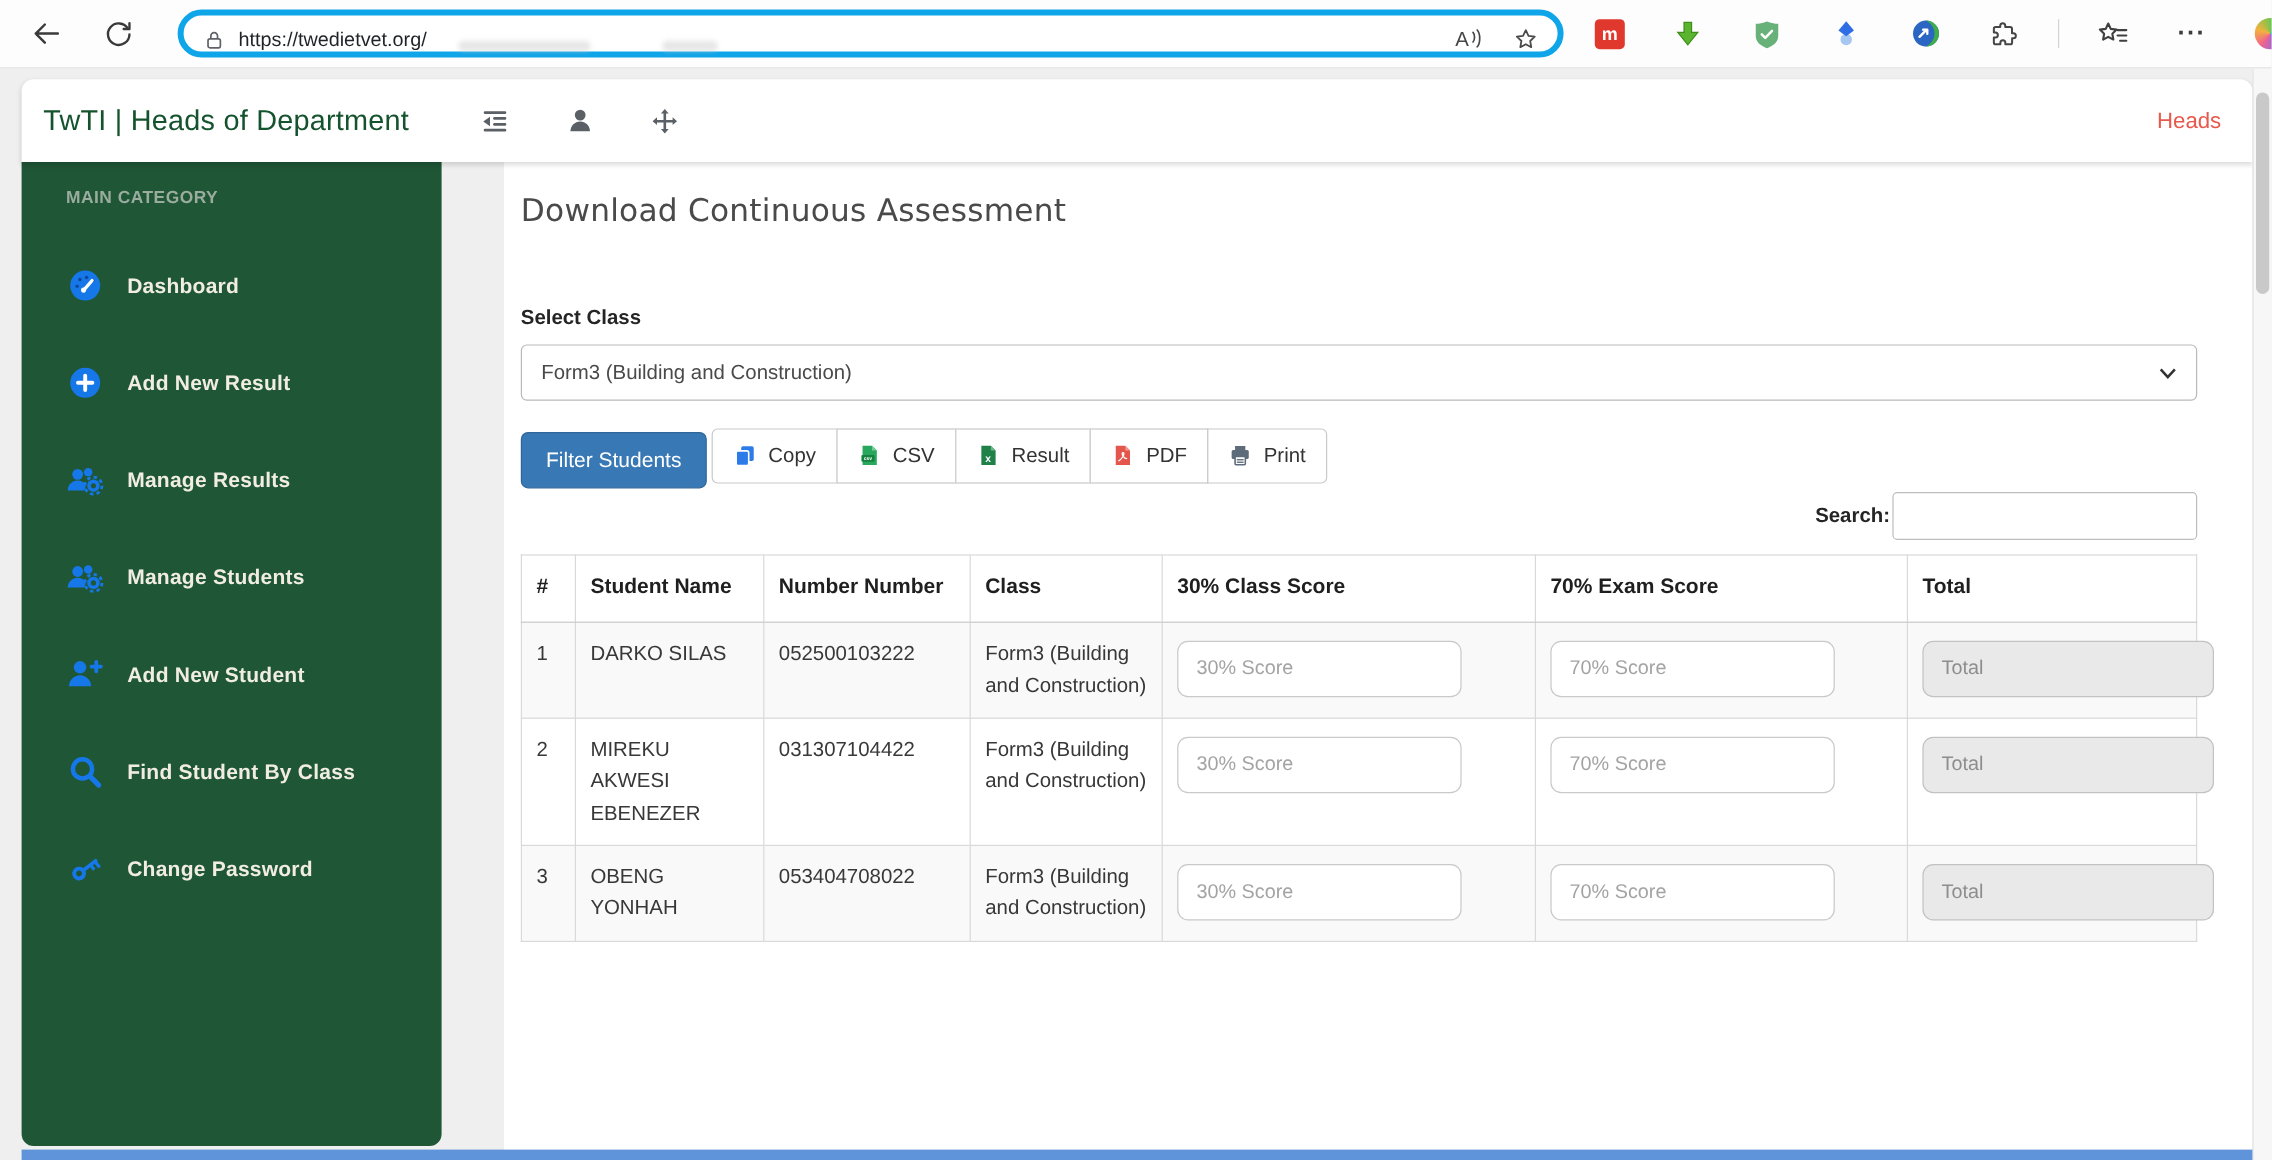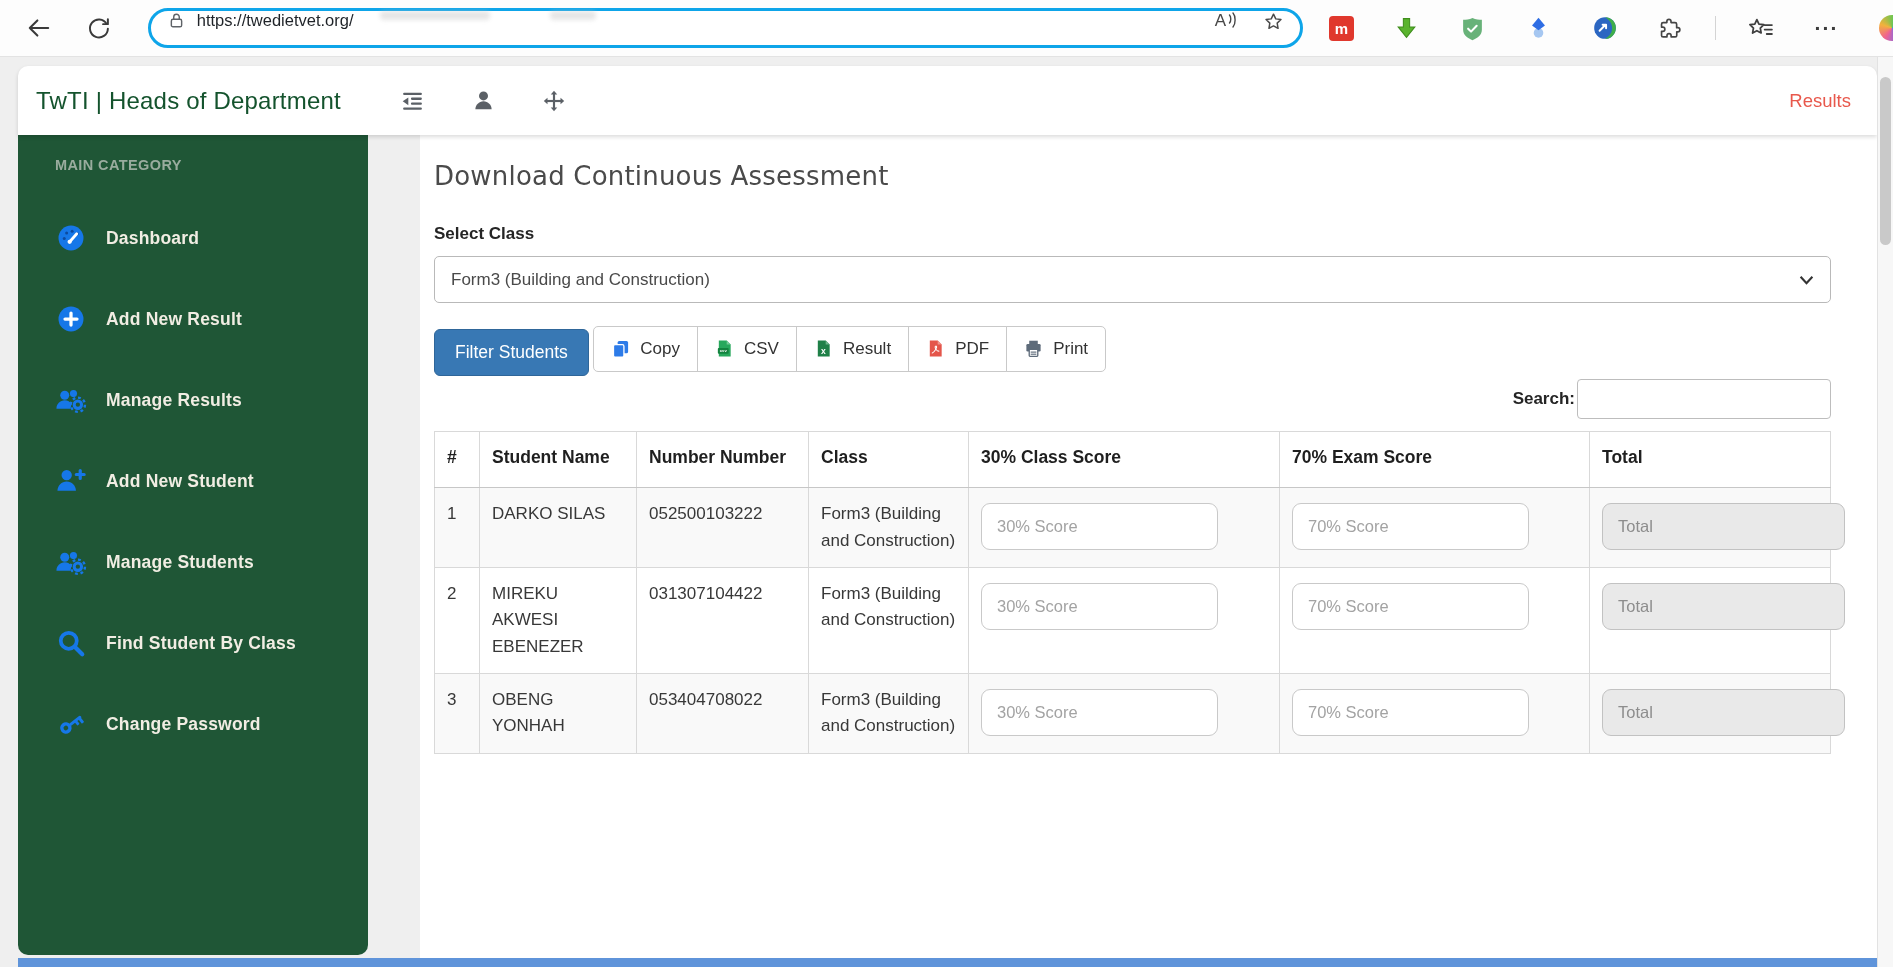--- a/index.html
+++ b/index.html
@@ -16,22 +16,22 @@
     position:absolute; top:0; left:0; right:0; height:57px;
     background:#fdfdfd; border-bottom:1px solid #e3e3e3;
     display:flex; align-items:center; z-index:10;
   }
   .chrome-btn{ background:none; border:none; cursor:pointer; width:34px; height:34px;
     display:flex; align-items:center; justify-content:center; }
   .chrome-btn.back{ margin-left:22px; }
   .chrome-btn.reload{ margin-left:26px; }
   .address-bar{
     margin-left:32px; width:1160px; height:40px; background:#fff;
-    border:3px solid #0ea5e9; border-radius:21px;
-    display:flex; align-items:flex-start; padding:0 16px;
+    border:5px solid #0ea5e9; border-radius:21px;
+    display:flex; align-items:flex-end; padding:0 16px;
   }
   .address-bar .url{ margin-left:11px; font-size:16.5px; color:#1f2328; white-space:nowrap; }
   .redact{ display:inline-block; height:9px; border-radius:4px; background:#c9c9c9;
     opacity:.45; filter:blur(2px); }
   .redact.r1{ width:110px; margin-left:26px; }
   .redact.r2{ width:46px; margin-left:60px; }
   .flex-sp{ flex:1; }
   .ra{ display:flex; align-items:flex-start; gap:2px; color:#474747; font-size:17px;
     font-weight:400; margin-right:26px; cursor:pointer; }
   .star-btn{ cursor:pointer; display:flex; align-items:center; }
@@ -70,21 +70,21 @@
   .sb-icon{ width:32px; height:32px; display:flex; align-items:center; justify-content:center; flex:0 0 auto; }
   .sb-label{ color:#f1ede3; font-size:17.5px; font-weight:600; letter-spacing:.2px; }
 
   
   .main{
     position:absolute; left:420px; top:135px; right:16px; bottom:0;
     background:#fff; padding:26px 46px 0 14px; overflow:hidden; z-index:1;
   }
   .page-title{ font-family:"DejaVu Sans", sans-serif; font-size:26px; font-weight:500;
     color:#4a4a4a; letter-spacing:.2px; }
-  .field-label{ margin-top:33px; font-size:17px; font-weight:bold; color:#252525; }
+  .field-label{ margin-top:64px; font-size:17px; font-weight:bold; color:#252525; }
   .select-box{
     margin-top:12px; height:47px; border:1px solid #b9b9b9; border-radius:5px;
     display:flex; align-items:center; justify-content:space-between;
     padding:0 16px; cursor:pointer; background:#fff;
   }
   .select-value{ font-size:17px; color:#4a4a4a; }
   .filter-btn{
     margin-top:26px; background:#3878b4; border:1px solid #2f6699; color:#fff;
     font-size:17.5px; font-family:inherit; padding:12px 20px; border-radius:6px; cursor:pointer;
   }
@@ -230,21 +230,21 @@
       <svg width="26" height="26" viewBox="0 0 24 24" fill="#5b6066">
           <path d="M12 2.6 15 6H9z"></path>
           <path d="M12 21.4 9 18h6z"></path>
           <path d="M2.6 12 6 9v6z"></path>
           <path d="M21.4 12 18 15V9z"></path>
           <path d="M11 5h2v14h-2z"></path>
           <path d="M5 11h14v2H5z"></path>
         </svg>
     </span>
   </span>
-  <a class="logout">Results</a>
+  <a class="logout">Heads</a>
 </div>
 
 <aside class="sidebar">
   <div class="sb-section">MAIN CATEGORY</div>
   <nav class="sb-items">
     <a class="sb-item">
       <span class="sb-icon">
         <svg width="30" height="30" viewBox="0 0 24 24">
             <circle cx="12" cy="12" r="10" fill="#1677e8"></circle>
             <g fill="#0d4a9e">
@@ -276,40 +276,40 @@
             <circle cx="15.6" cy="6.6" r="3" fill="#1677e8"></circle>
             <circle cx="19.3" cy="16" r="4.4" fill="#1677e8"></circle>
             <circle cx="19.3" cy="16" r="6" fill="none" stroke="#1677e8" stroke-width="2" stroke-dasharray="2.4 2.3"></circle>
             <circle cx="19.3" cy="16" r="1.8" fill="#1f5636"></circle>
           </svg>
       </span>
       <span class="sb-label">Manage Results</span>
     </a>
     <a class="sb-item">
       <span class="sb-icon">
-        <svg width="32" height="30" viewBox="0 0 26 24">
-            <circle cx="9.5" cy="7.2" r="4.2" fill="#1677e8"></circle>
-            <path d="M2 20c0-4.1 3.4-7.5 7.5-7.5S17 15.9 17 20z" fill="#1677e8"></path>
-            <path d="M20.5 3.5v6.4M17.3 6.7h6.4" stroke="#1677e8" stroke-width="2.6" stroke-linecap="round"></path>
-          </svg>
-      </span>
-      <span class="sb-label">Add New Student</span>
-    </a>
-    <a class="sb-item">
-      <span class="sb-icon">
         <svg width="33" height="30" viewBox="0 0 27 24">
             <circle cx="8.2" cy="8" r="3.8" fill="#1677e8"></circle>
             <path d="M1.2 19.3c0-3.9 3.1-7 7-7 2.4 0 4.6 1.2 5.8 3.1l-1 3.9z" fill="#1677e8"></path>
             <circle cx="15.6" cy="6.6" r="3" fill="#1677e8"></circle>
             <circle cx="19.3" cy="16" r="4.4" fill="#1677e8"></circle>
             <circle cx="19.3" cy="16" r="6" fill="none" stroke="#1677e8" stroke-width="2" stroke-dasharray="2.4 2.3"></circle>
             <circle cx="19.3" cy="16" r="1.8" fill="#1f5636"></circle>
           </svg>
       </span>
       <span class="sb-label">Manage Students</span>
+    </a>
+    <a class="sb-item">
+      <span class="sb-icon">
+        <svg width="32" height="30" viewBox="0 0 26 24">
+            <circle cx="9.5" cy="7.2" r="4.2" fill="#1677e8"></circle>
+            <path d="M2 20c0-4.1 3.4-7.5 7.5-7.5S17 15.9 17 20z" fill="#1677e8"></path>
+            <path d="M20.5 3.5v6.4M17.3 6.7h6.4" stroke="#1677e8" stroke-width="2.6" stroke-linecap="round"></path>
+          </svg>
+      </span>
+      <span class="sb-label">Add New Student</span>
     </a>
     <a class="sb-item">
       <span class="sb-icon">
         <svg width="30" height="30" viewBox="0 0 24 24">
             <circle cx="10.2" cy="10.2" r="6.4" fill="none" stroke="#1677e8" stroke-width="3"></circle>
             <path d="M15.2 15.2 21 21" stroke="#1677e8" stroke-width="3.4" stroke-linecap="round"></path>
           </svg>
       </span>
       <span class="sb-label">Find Student By Class</span>
     </a>

